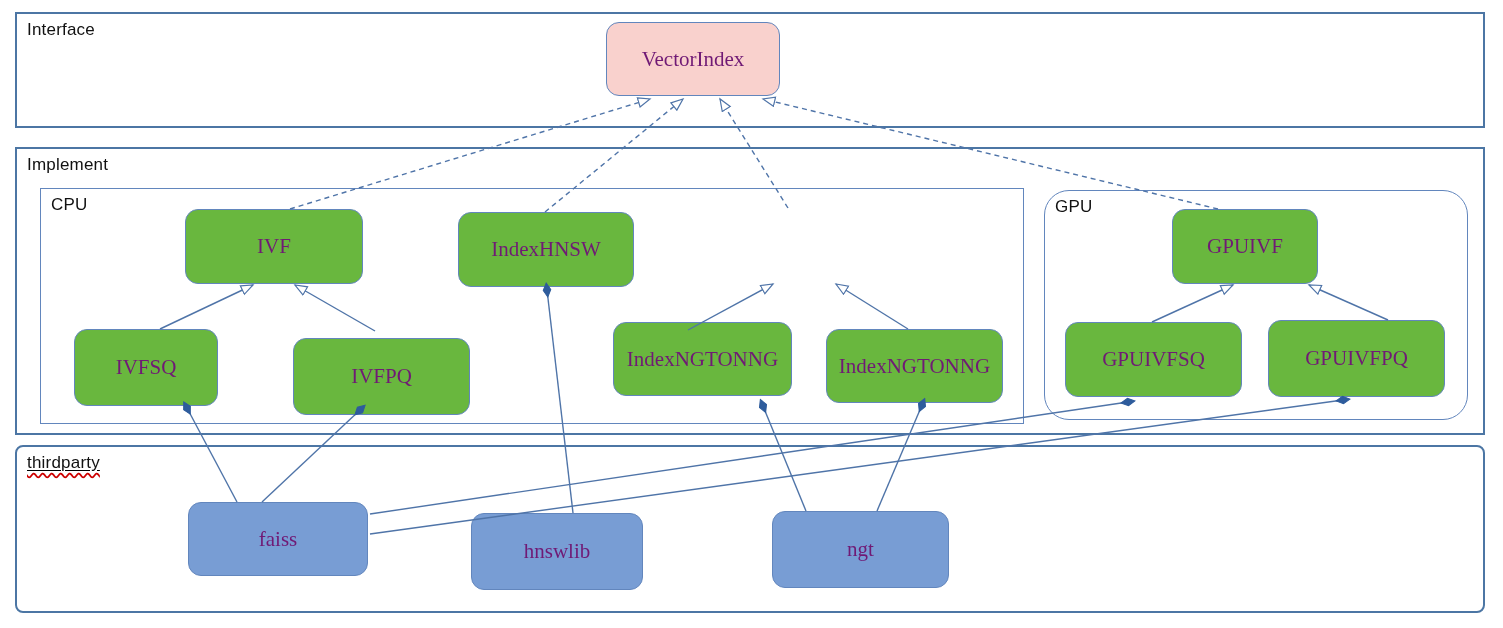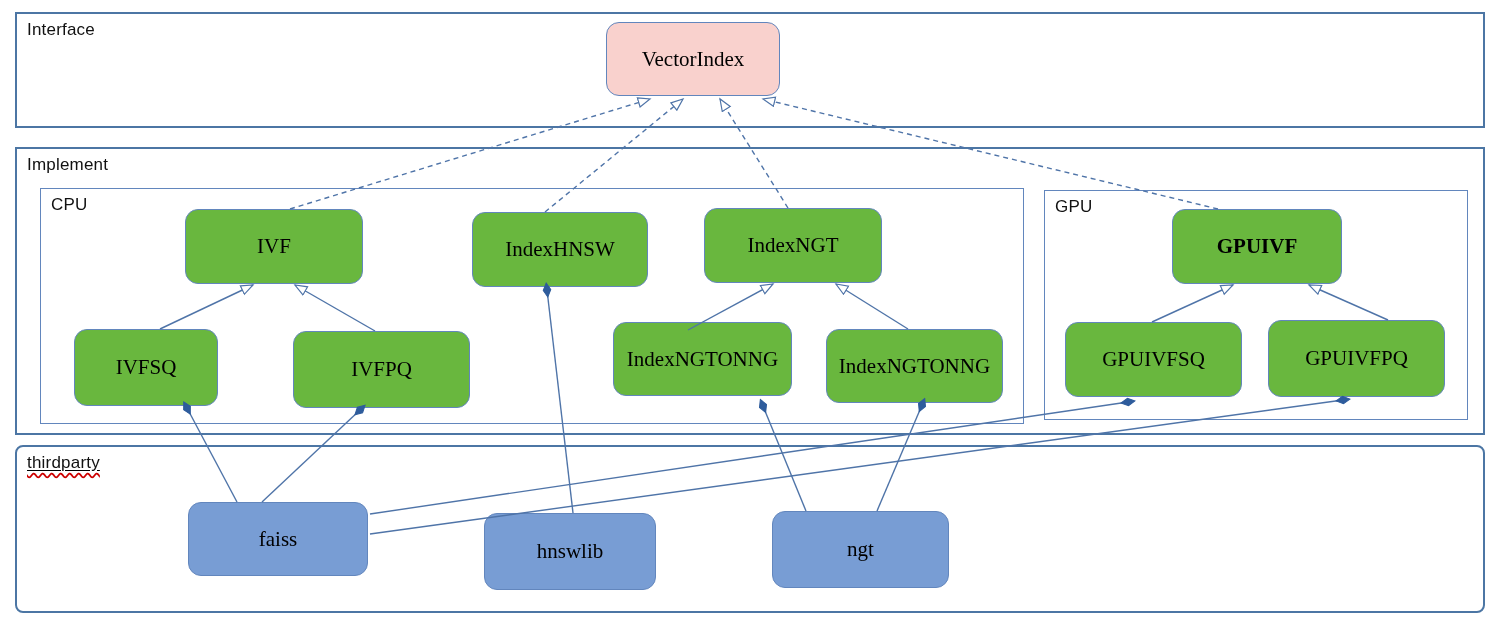--- a/index.html
+++ b/index.html
@@ -14,21 +14,21 @@
   .container-label {
     position:absolute; top:6px; left:10px;
     font-size:17px; color:var(--text-color,#111); letter-spacing:0.2px;
   }
   .node {
     position:absolute; box-sizing:border-box;
     border:1.5px solid var(--node-border,#6286bd);
     border-radius:13px;
     display:flex; align-items:center; justify-content:center;
     font-family:"Liberation Serif", serif;
-    font-size:21px; color:#000000;
+    font-size:21px; color:#701a75;
   }
   .node.green { background:var(--green-fill,#69b73e); }
   .node.blue  { background:var(--blue-fill,#789dd4); }
   .node.pink  { background:var(--pink-fill,#f9d1cd); }
   #edges { position:absolute; left:0; top:0; pointer-events:none; }
   .edge { fill:none; stroke:var(--line-color,#4f74a8); stroke-width:1.4; }
   .edge.dashed { stroke-dasharray:5 4; }
   .m-tri { fill:#ffffff; stroke:var(--line-color,#4f74a8); stroke-width:1.2; }
   .m-dia { fill:var(--diamond-color,#2e5c9c); stroke:var(--diamond-color,#2e5c9c); }
   .wavy {
@@ -51,68 +51,65 @@
   </div>
 
   <div class="container outer" style="left:15px; top:147px; width:1470px; height:288px;">
     <span class="container-label">Implement</span>
   </div>
 
   <div class="container inner" style="left:40px; top:188px; width:984px; height:236px;">
     <span class="container-label">CPU</span>
   </div>
 
-  <div class="container inner" style="left:1044px; top:190px; width:424px; height:230px;">
+  <div class="container inner" style="left:1044px; top:190px; width:424px; height:230px;border-radius:25px;">
     <span class="container-label">GPU</span>
   </div>
 
   <div class="container outer" style="left:15px; top:445px; width:1470px; height:168px;border-radius:8px;">
     <span class="container-label wavy"><span class="solid-underline">thirdparty</span></span>
   </div>
 
   <div class="node pink" style="left:606px; top:22px; width:174px; height:74px;">
     <span>VectorIndex</span>
   </div>
 
   <div class="node green" style="left:185px; top:209px; width:178px; height:75px;">
     <span>IVF</span>
   </div>
-  <div class="node green" style="left:458px; top:212px; width:176px; height:75px;margin-left:14px;">
+  <div class="node green" style="left:458px; top:212px; width:176px; height:75px;">
     <span>IndexHNSW</span>
   </div>
-  <div class="node green" style="left:704px; top:208px; width:178px; height:75px;">
-    <span>IndexNGT</span>
-  </div>
-  <div class="node green" style="left:1172px; top:209px; width:170px; height:75px;font-weight:bold;">
+  <div class="node green" style="left:1172px; top:209px; width:146px; height:75px;">
     <span>GPUIVF</span>
   </div>
 
   <div class="node green" style="left:74px; top:329px; width:144px; height:77px;">
     <span>IVFSQ</span>
   </div>
-  <div class="node green" style="left:293px; top:331px; width:177px; height:77px;">
+  <div class="node green" style="left:293px; top:338px; width:177px; height:77px;">
     <span>IVFPQ</span>
   </div>
   <div class="node green" style="left:613px; top:322px; width:179px; height:74px;">
     <span>IndexNGTONNG</span>
   </div>
   <div class="node green" style="left:826px; top:329px; width:177px; height:74px;">
     <span>IndexNGTONNG</span>
   </div>
   <div class="node green" style="left:1065px; top:322px; width:177px; height:75px;">
     <span>GPUIVFSQ</span>
   </div>
   <div class="node green" style="left:1268px; top:320px; width:177px; height:77px;">
     <span>GPUIVFPQ</span>
   </div>
 
   <div class="node blue" style="left:188px; top:502px; width:180px; height:74px;text-align:right;">
     <span>faiss</span>
   </div>
-  <div class="node blue" style="left:484px; top:513px; width:172px; height:77px;">
+  <div class="node blue" style="left:471px; top:513px; width:172px; height:77px;">
     <span>hnswlib</span>
   </div>
   <div class="node blue" style="left:772px; top:511px; width:177px; height:77px;">
     <span>ngt</span>
   </div>
 
   <svg id="edges" width="1503" height="628" viewBox="0 0 1503 628">
     <defs>
       <marker id="tri" markerUnits="userSpaceOnUse" markerWidth="15" markerHeight="12" refX="12.6" refY="5.5" orient="auto">
         <path class="m-tri" d="M0.8,0.8 L12.6,5.5 L0.8,10.2 Z"></path>

